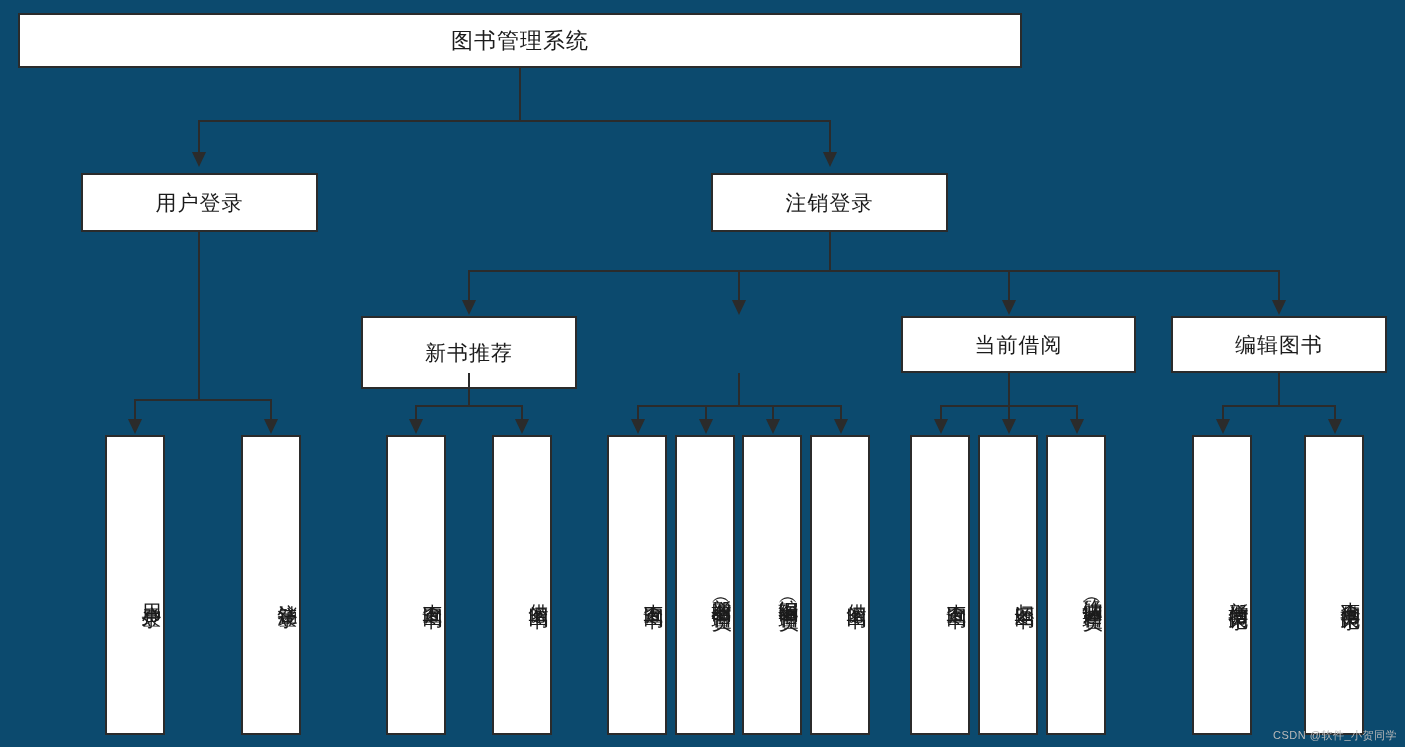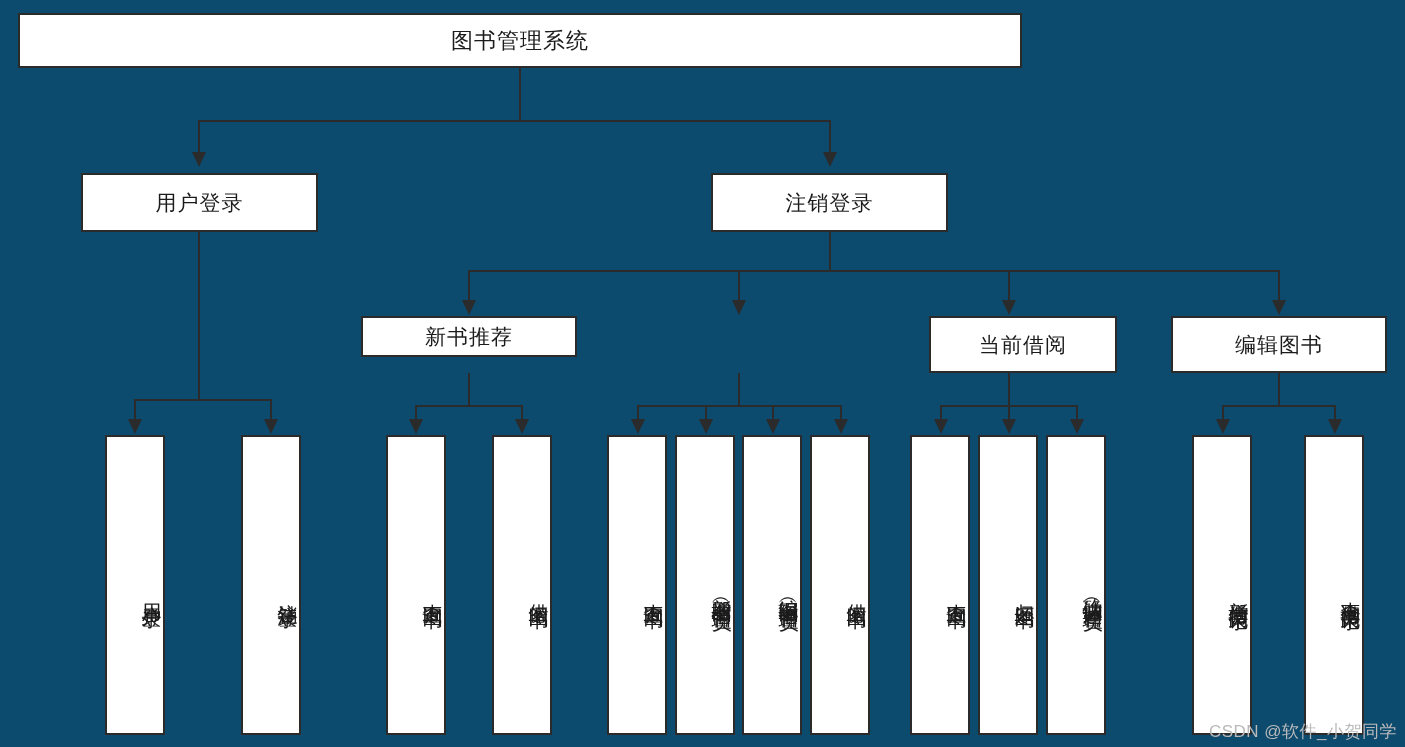--- a/index.html
+++ b/index.html
@@ -62,21 +62,21 @@
     width: 0;
     height: 0;
     border-left: 7px solid transparent;
     border-right: 7px solid transparent;
     border-top: 15px solid #2b2b2b;
   }
   #watermark {
     position: absolute;
     right: 8px;
     bottom: 4px;
-    font-size: 17px;
+    font-size: 11px;
     color: #b9b9b9;
     letter-spacing: 0.5px;
     white-space: nowrap;
     pointer-events: none;
   }
 </style>
 </head>
 <body>
 
 <div id="canvas">
@@ -118,24 +118,24 @@
 
   <div class="edge v" style="left:468px; top:270px; height:31px;"></div>
   <div class="arrow" style="left:462px; top:300px;"></div>
   <div class="edge v" style="left:738px; top:270px; height:31px;"></div>
   <div class="arrow" style="left:732px; top:300px;"></div>
   <div class="edge v" style="left:1008px; top:270px; height:31px;"></div>
   <div class="arrow" style="left:1002px; top:300px;"></div>
   <div class="edge v" style="left:1278px; top:270px; height:31px;"></div>
   <div class="arrow" style="left:1272px; top:300px;"></div>
 
-  <div class="node horiz" style="left:361px; top:316px; width:216px; height:41px;">
+  <div class="node horiz" style="left:361px; top:316px; width:216px; height:73px;">
     <span>新书推荐</span>
   </div>
-  <div class="node horiz" style="left:901px; top:316px; width:188px; height:57px;margin-left:28px;">
+  <div class="node horiz" style="left:901px; top:316px; width:235px; height:57px;">
     <span>当前借阅</span>
   </div>
   <div class="node horiz" style="left:1171px; top:316px; width:216px; height:57px;">
     <span>编辑图书</span>
   </div>
 
   <div class="edge v" style="left:468px; top:373px; height:33px;"></div>
   <div class="edge h" style="left:415px; top:405px; width:107px;"></div>
   <div class="edge v" style="left:415px; top:405px; height:16px;"></div>
   <div class="arrow" style="left:409px; top:419px;"></div>

